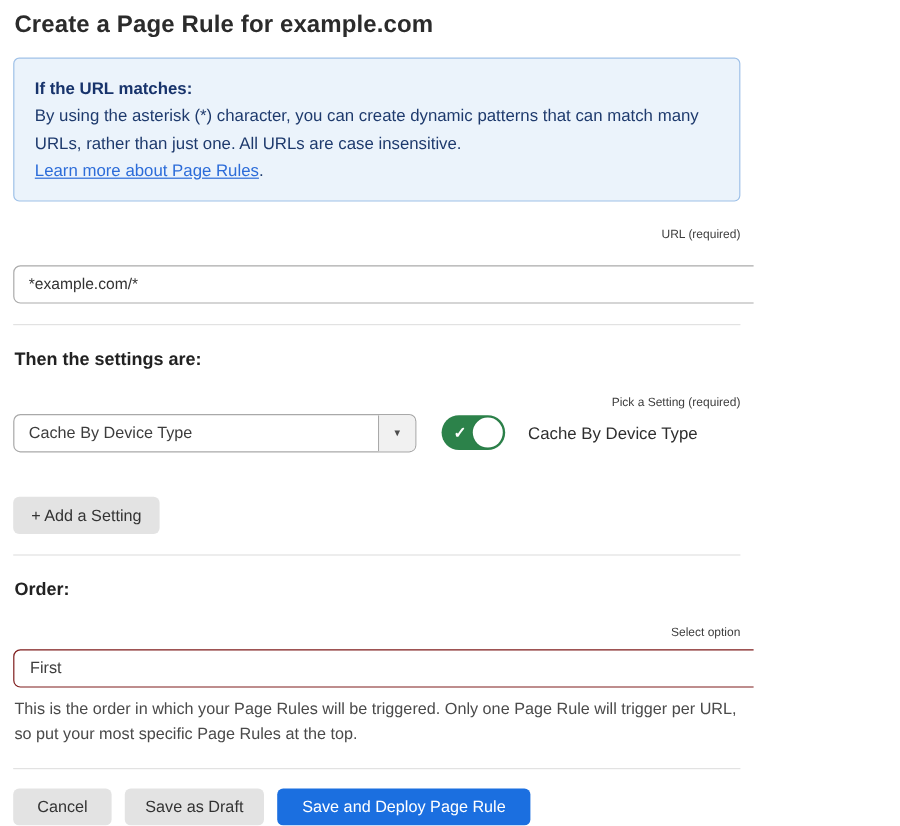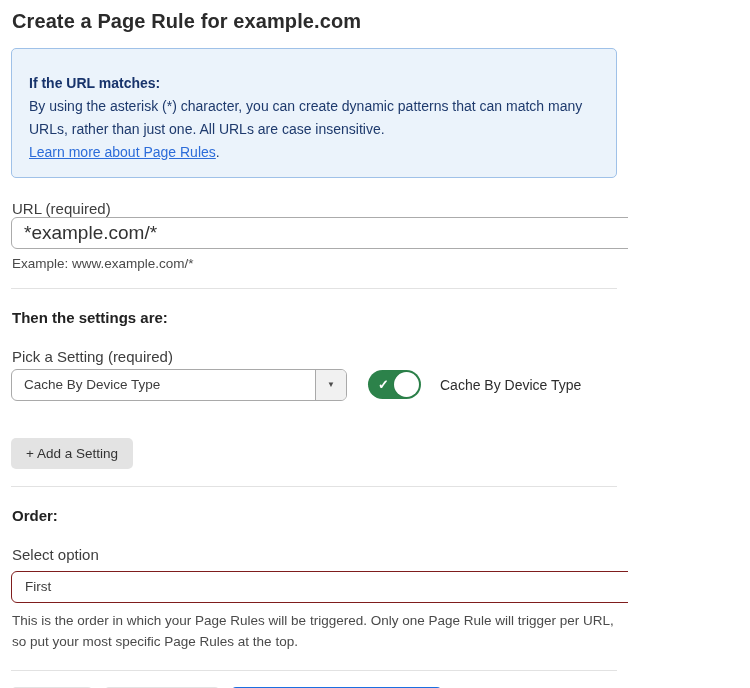--- a/index.html
+++ b/index.html
@@ -18,41 +18,41 @@
     letter-spacing: 0.1px;
     margin: 2px 0 0 1px;
   }
 
   
   .info-box {
     margin-top: 15px;
     background: #ebf3fb;
     border: 1px solid #9fc1e8;
     border-radius: 5px;
-    padding: 23px 17px 13px 17px;
+    padding: 13px 17px 13px 17px;
     color: #1e3a6d;
     line-height: 1.64;
     font-size: 14px;
   }
   .info-heading { font-weight: bold; color: #17336b; }
   .info-body { max-width: 676px; }
   .info-link { color: #2c6cd9; text-decoration: underline; cursor: pointer; }
   .info-link-suffix { color: #1e3a6d; }
 
   
-  .field-label { font-size: 15px; color: #3d3d3d; margin: 22px 0 0 1px; }
+  .field-label { font-size: 10px; color: #3d3d3d; margin: 22px 0 0 1px; text-align: right; }
   .text-input {
-    margin-top: 0;
+    margin-top: 20px;
     width: 728px;
     height: 31px;
     border: 1px solid #ababab;
     border-radius: 6px;
     background: #ffffff;
     font-family: "Liberation Sans", sans-serif;
-    font-size: 19px;
+    font-size: 13px;
     color: #333333;
     padding: 15px 12px;
     outline: none;
     display: block;
   }
   .field-helper { font-size: 13.5px; color: #4a4a4a; margin: 7px 0 0 1px; }
 
   .divider { border: none; border-top: 1px solid #e2e2e2; margin: 17px 0 0 0; }
 
   .section-heading {
@@ -180,21 +180,20 @@
   <div class="info-box">
     <div class="info-heading">If the URL matches:</div>
     <div class="info-body">By using the asterisk (*) character, you can create dynamic patterns that can match many URLs, rather than just one. All URLs are case insensitive.</div>
     <div>
       <a class="info-link">Learn more about Page Rules</a><span class="info-link-suffix">.</span>
     </div>
   </div>
 
   <div class="field-label">URL (required)</div>
   <input class="text-input" type="text" value="*example.com/*" style="">
-  <div class="field-helper">Example: www.example.com/*</div>
 
   <hr class="divider">
 
   <div class="section-heading">Then the settings are:</div>
 
   <div class="field-label">Pick a Setting (required)</div>
 
   <div class="setting-row">
     <div class="select-box">
       <div class="select-value">Cache By Device Type</div>

